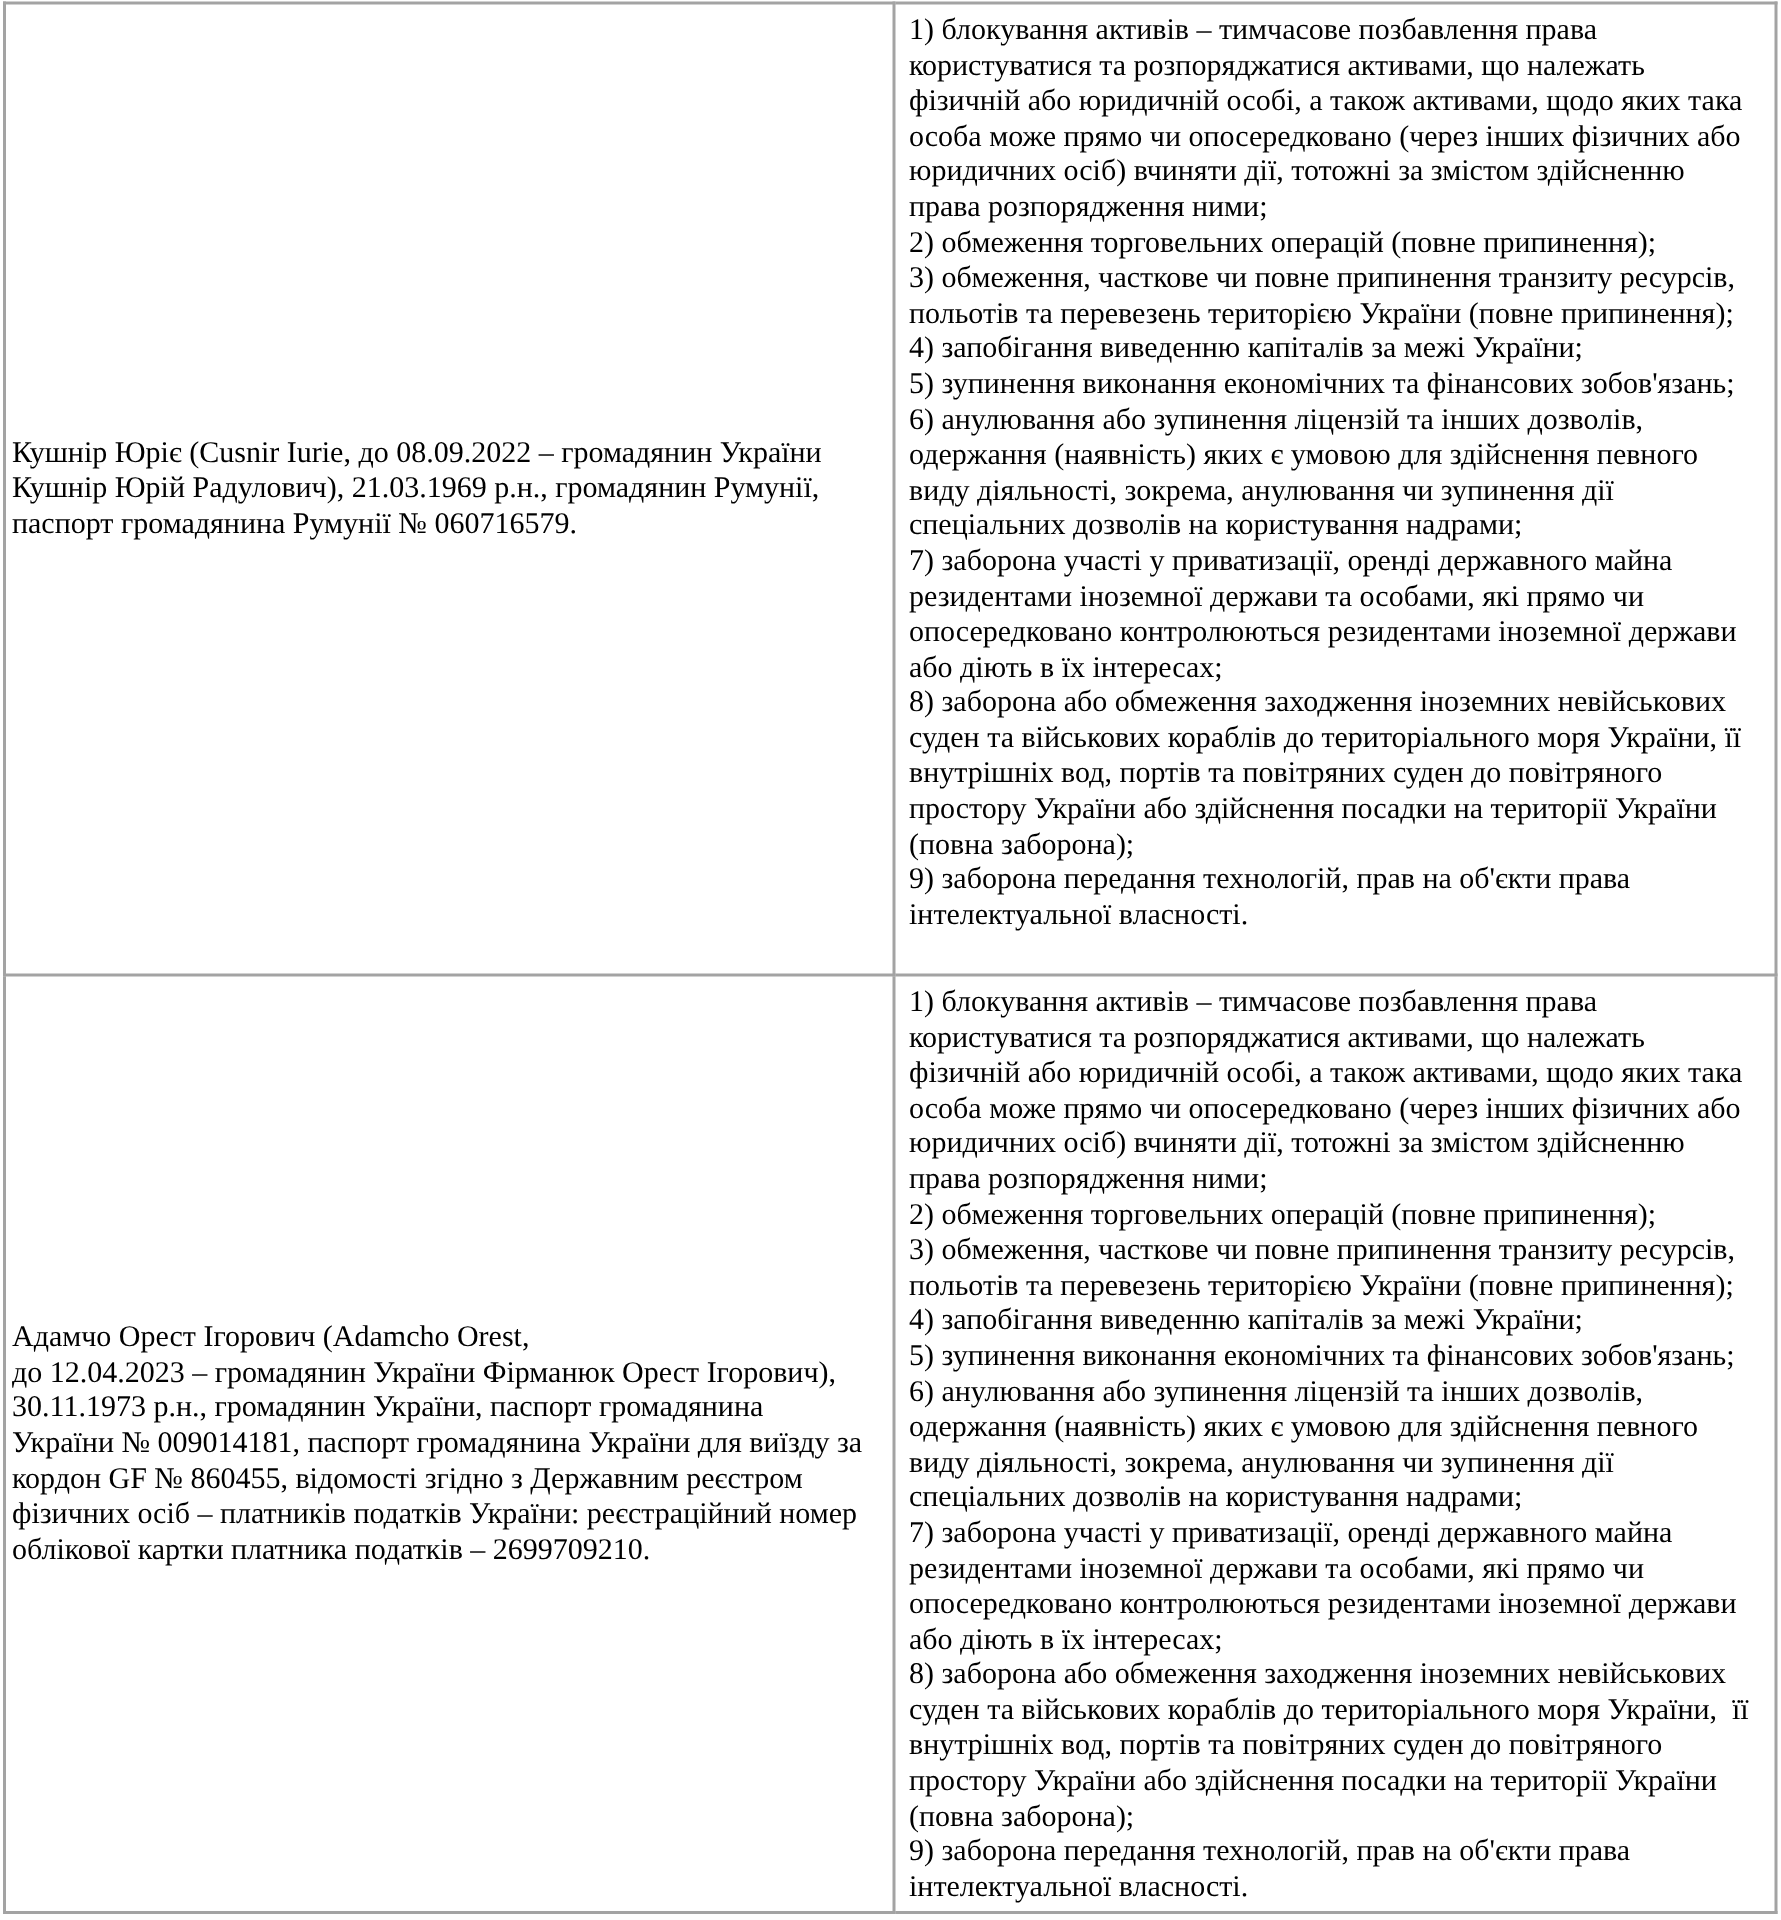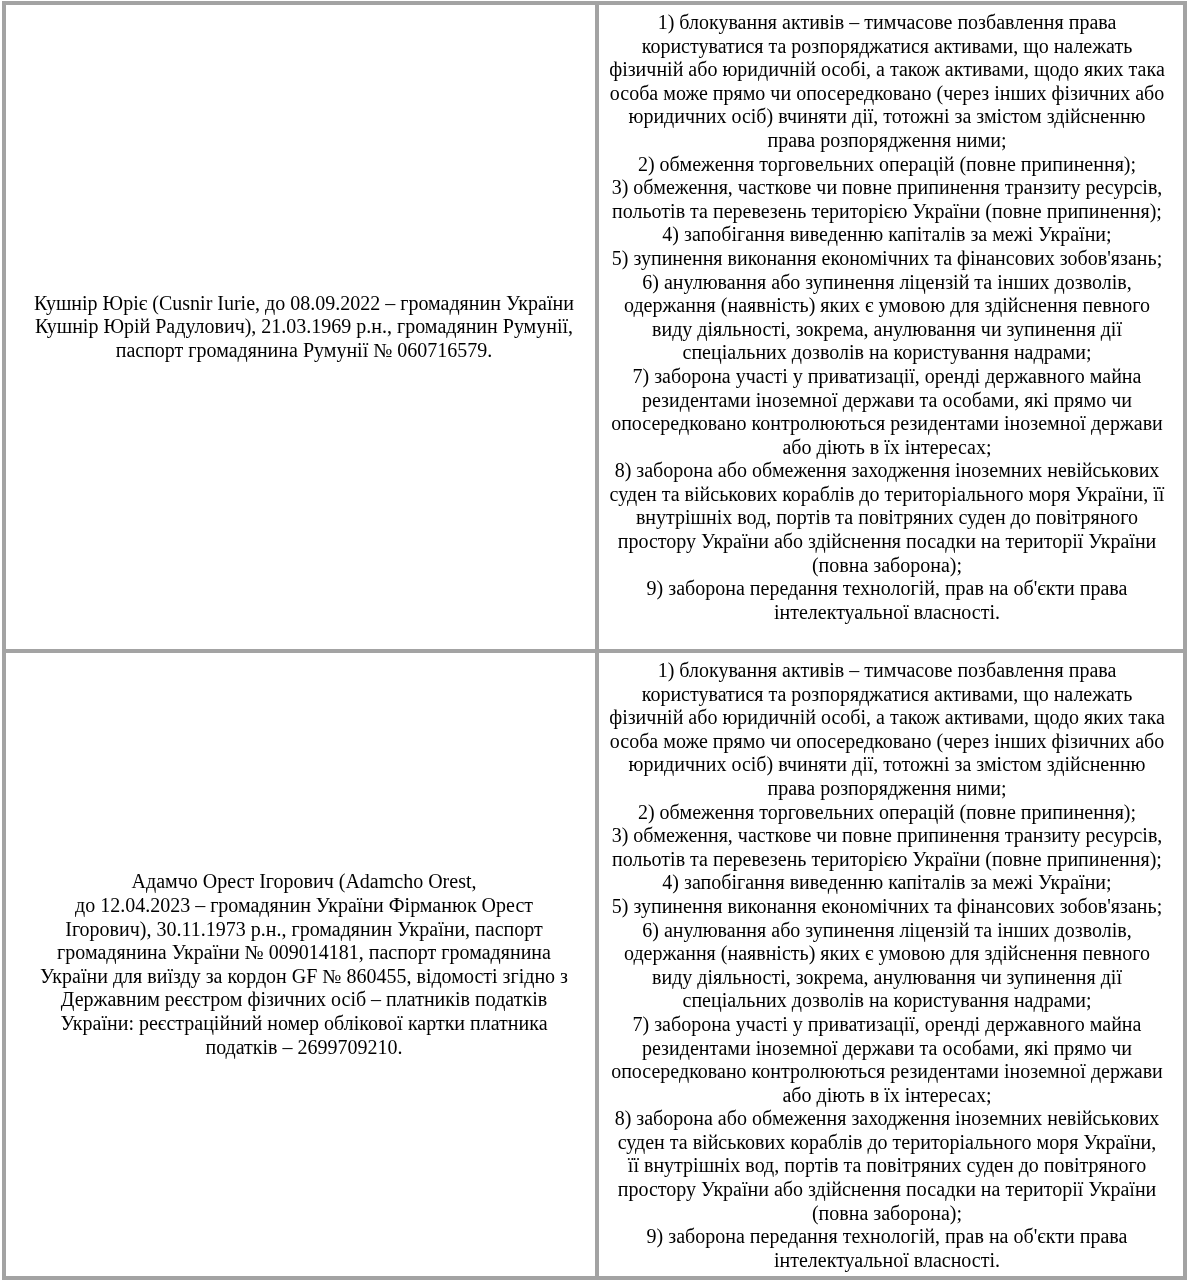--- a/index.html
+++ b/index.html
@@ -16,29 +16,28 @@
   }
   table.doc-table {
     border-collapse: collapse;
     table-layout: fixed;
     width: 1181px;
     margin: 1px 0 0 2px;
   }
   table.doc-table col.col-person   { width: 593px; }
   table.doc-table col.col-sanction { width: 588px; }
   table.doc-table td {
-    border: 4px solid #a3a3a3;
+    border: 2px solid #a3a3a3;
     font-size: 20px;
     line-height: 23.6px;
     overflow: hidden;
-    text-align: center;
   }
   td.person-cell {
     vertical-align: middle;
-    padding: 4px 19px 4px 26px;
+    padding: 4px 19px 4px 4px;
   }
   td.sanctions-cell {
     vertical-align: top;
     padding: 6px 17px 4px 9px;
   }
   tr.row-1 { height: 648px; }
   tr.row-2 { height: 622px; }
   .person-text {
     white-space: pre-line;
   }

